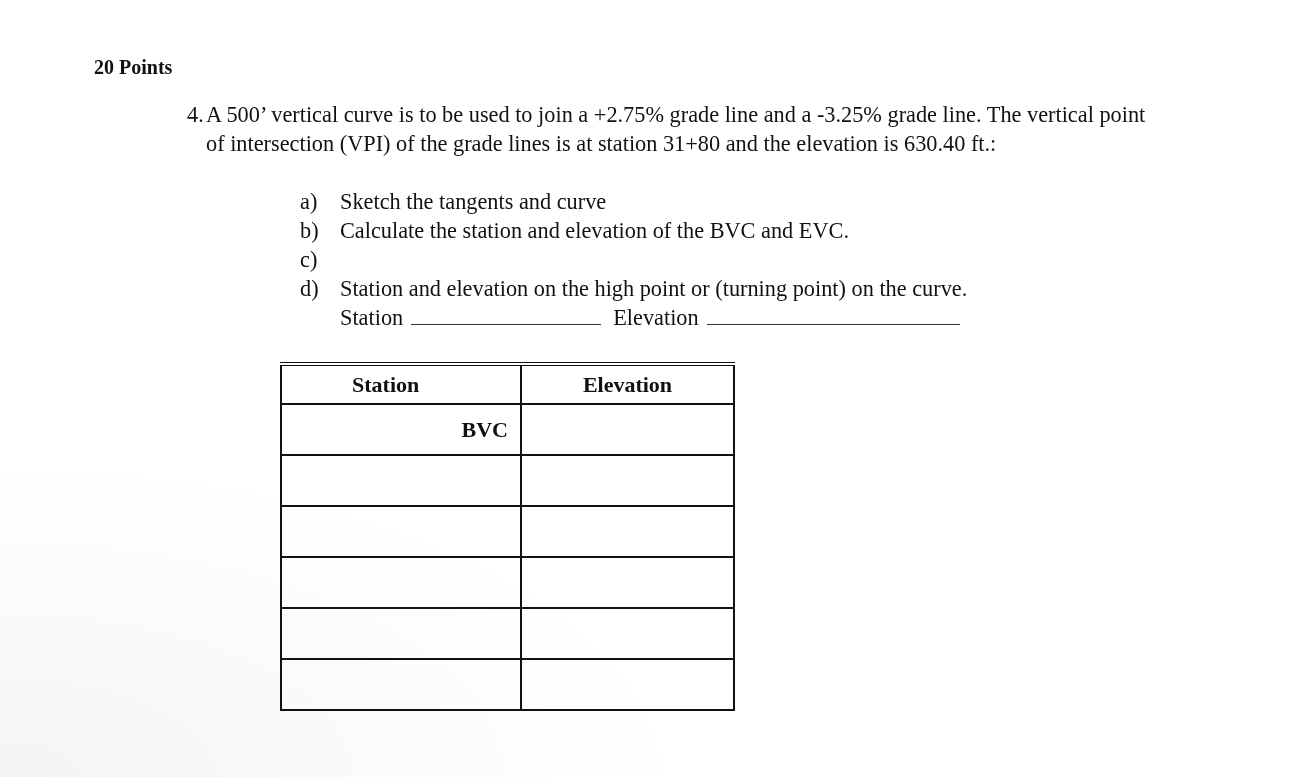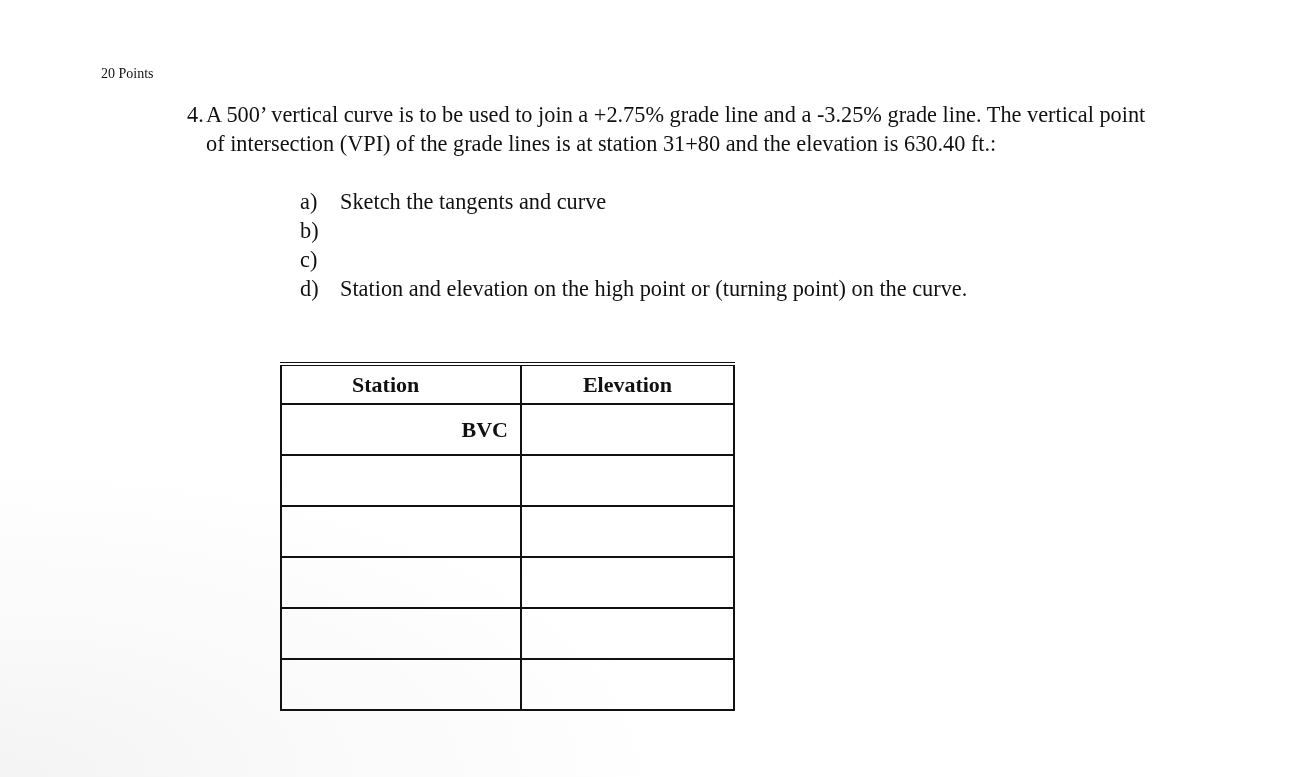--- a/index.html
+++ b/index.html
@@ -12,24 +12,24 @@
       position: relative;
       overflow: hidden;
       background: radial-gradient(ellipse 900px 420px at 0% 100%, #f4f4f4 0%, #fbfbfb 45%, #ffffff 75%);
       font-family: "Liberation Serif", "DejaVu Serif", serif;
       color: #111;
     }
     .page-points {
       position: absolute;
       left: 83px;
       top: 42px;
-      font-weight: normal;
-      font-size: 14px;
+      font-weight: bold;
+      font-size: 20px;
       line-height: 28px;
-      margin: 18px;
+      margin: 11px;
     }
     .question {
       position: absolute;
       left: 187px;
       top: 100px;
       width: 1000px;
       font-size: 22.3px;
       line-height: 29px;
     }
     .q-number {
@@ -114,27 +114,31 @@
   <span class="q-number">4.</span>
   <div class="q-text">A 500’ vertical curve is to be used to join a +2.75% grade line and a -3.25% grade line.  The vertical point of intersection (VPI) of the grade lines is at station 31+80 and the elevation is 630.40 ft.:</div>
 
   <ul class="sub-list">
     <li class="sub-item">
       <span class="sub-marker">a)</span>
       <span>Sketch the tangents and curve</span>
     </li>
     <li class="sub-item">
       <span class="sub-marker">b)</span>
+      <span>Calculate the station and elevation of the BVC and EVC.</span>
     </li>
     <li class="sub-item">
       <span class="sub-marker">c)</span>
     </li>
     <li class="sub-item">
       <span class="sub-marker">d)</span>
       <span>Station and elevation on the high point or (turning point) on the curve.</span>
+    </li>
+    <li class="answer-line">
+      <span>Station</span><span class="blank blank-station"></span><span>Elevation</span><span class="blank blank-elevation"></span>
     </li>
   </ul>
 </div>
 
 <table class="answer-table">
   <thead>
     <tr>
       <th class="col-station">Station</th>
       <th class="col-elevation">Elevation</th>
     </tr>

